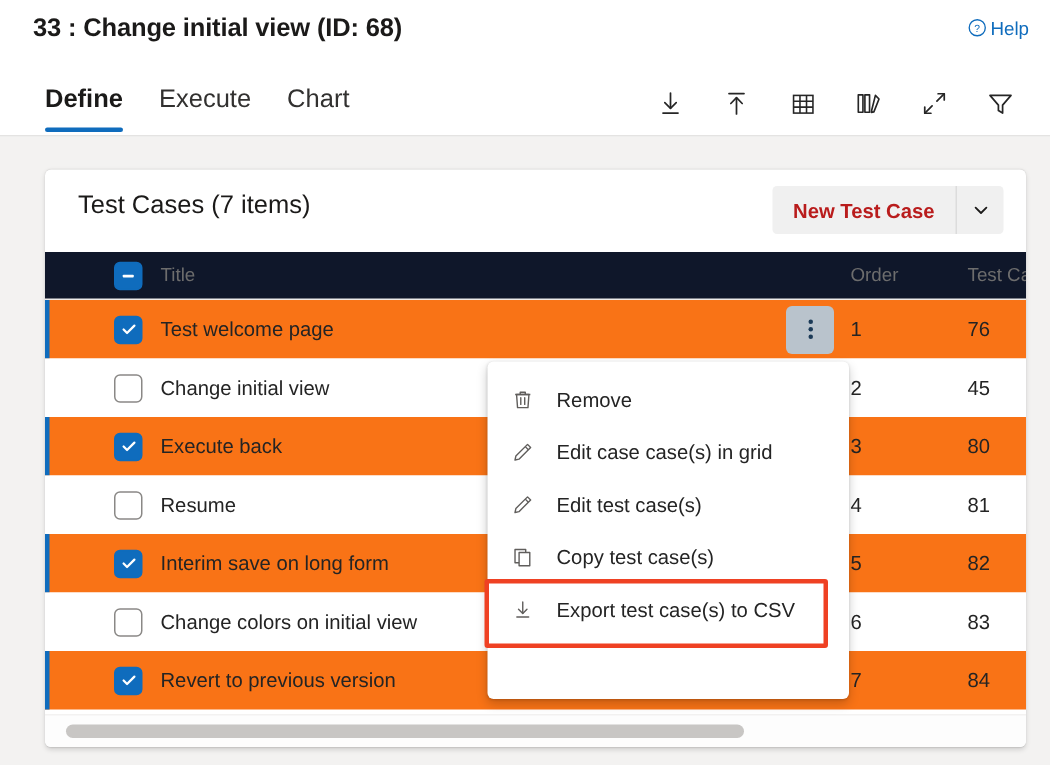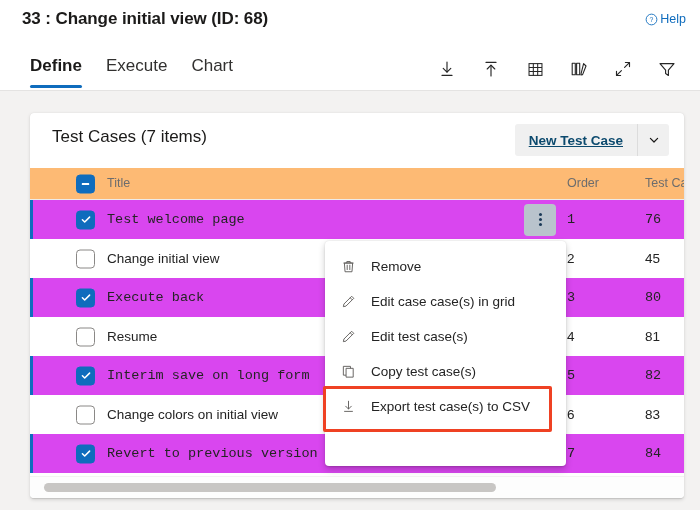--- a/index.html
+++ b/index.html
@@ -16,21 +16,21 @@
     position: absolute; left: 0; top: 0; width: 700px; height: 40px;
     background: #ffffff;
   }
   .page-title {
     position: absolute; left: 22px; top: 9px;
     font-size: 17px; font-weight: bold; color: #1b1a19;
     letter-spacing: -0.1px; white-space: nowrap;
   }
   .help-link {
     position: absolute; right: 14px; top: 12px;
-    display: flex; align-items: center; gap: 2px;
+    display: flex; align-items: flex-start; gap: 2px;
     font-size: 12.5px; color: #0f6cbd; cursor: pointer;
   }
   .help-icon { width: 13px; height: 13px; display: block; }
 
   
   .tabbar {
     position: absolute; left: 0; top: 40px; width: 700px; height: 51px;
     background: #ffffff; border-bottom: 1px solid #e4e3e2;
   }
   .tabs { position: absolute; left: 22px; top: 12px; display: flex; gap: 0; }
@@ -65,46 +65,46 @@
     position: absolute; left: 22px; top: 14px;
     font-size: 17px; color: #1b1a19; white-space: nowrap;
   }
   .new-btn-group {
     position: absolute; right: 15px; top: 11px;
     display: flex; height: 32px; background: #f0f0f0; border-radius: 3px;
     overflow: hidden;
   }
   .new-btn {
     display: flex; align-items: center; padding: 0 14px;
-    font-size: 13.5px; font-weight: bold; color: #0c4a6e;
-    cursor: pointer; white-space: nowrap; text-decoration: underline;
+    font-size: 13.5px; font-weight: bold; color: #b91c1c;
+    cursor: pointer; white-space: nowrap;
   }
   .new-split {
     display: flex; align-items: center; justify-content: center;
     width: 32px; border-left: 1px solid #dcdcdc; cursor: pointer; color: #1b1a19;
   }
 
   
   .grid { position: absolute; left: 0; top: 55px; width: 654px; }
   .grid-head {
-    position: relative; height: 32px; background: #fdba74;
+    position: relative; height: 32px; background: #0f172a;
     border-bottom: 1px solid #edebe9;
     text-align: right;
   }
   .col-title { position: absolute; left: 77px; top: 8px; }
   .col-order { position: absolute; left: 537px; top: 8px; }
   .col-testca { position: absolute; left: 615px; top: 8px; }
   .head-label {
     font-size: 12.5px; color: #6d6d6d; white-space: nowrap;
   }
 
   .row {
     position: relative; height: 39px; background: #ffffff;
   }
-  .row.selected { background: #d946ef; font-family: Liberation Mono, monospace; }
+  .row.selected { background: #f97316; }
   .row.selected::before {
     content: ""; position: absolute; left: 0; top: 0; bottom: 0;
     width: 3px; background: #0f6cbd;
   }
   .cell-title {
     position: absolute; left: 77px; top: 0; height: 39px;
     display: flex; align-items: center;
     font-size: 13.5px; color: #242424; white-space: nowrap;
   }
   .cell-order {

